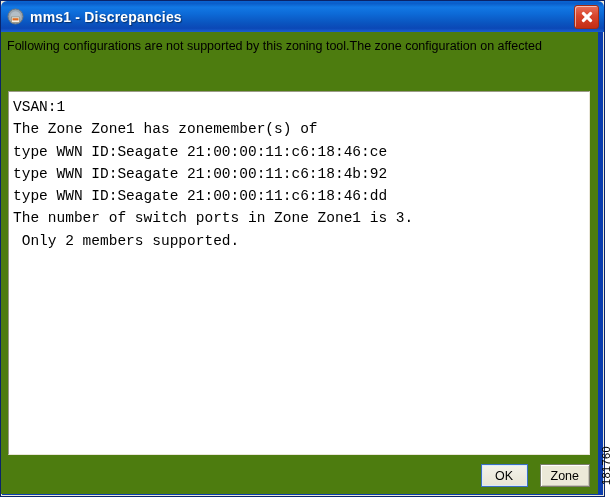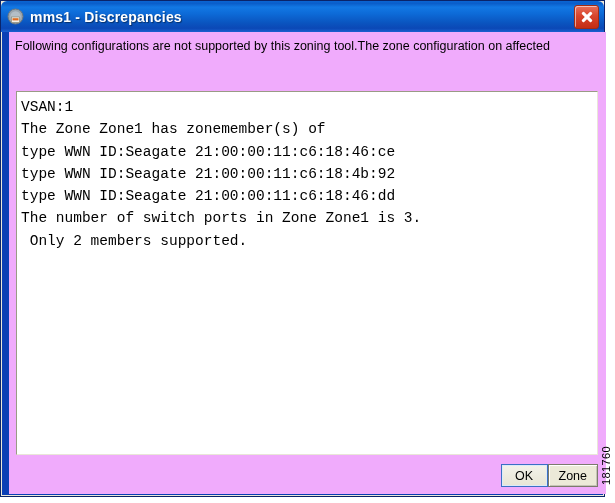--- a/index.html
+++ b/index.html
@@ -101,26 +101,26 @@
     height: 3px;
     background: #ffffff;
     border-radius: 1px;
   }
   #close-button::before { transform: translate(-50%,-50%) rotate(45deg); }
   #close-button::after  { transform: translate(-50%,-50%) rotate(-45deg); }
 
   
   #client {
     position: absolute;
-    left: 8px;
+    left: 0;
     top: 31px;
     width: 597px;
     height: 462px;
     box-sizing: border-box;
-    background: #f0abfc;
+    background: #4d7c0f;
   }
 
   #message {
     position: absolute;
     left: 6px;
     top: 6px;
     width: 578px;
     font-size: 12.5px;
     color: #000000;
     line-height: 17px;
@@ -150,21 +150,21 @@
     color: #000000;
     white-space: pre;
   }
 
   
   #button-row {
     position: absolute;
     right: 8px;
     top: 432px;
     display: flex;
-    gap: 0;
+    gap: 12px;
   }
 
   .btn {
     font-family: "Liberation Sans", sans-serif;
     font-size: 12.5px;
     color: #000000;
     background: #ece9d8;
     min-width: 47px;
     height: 23px;
     box-sizing: border-box;

